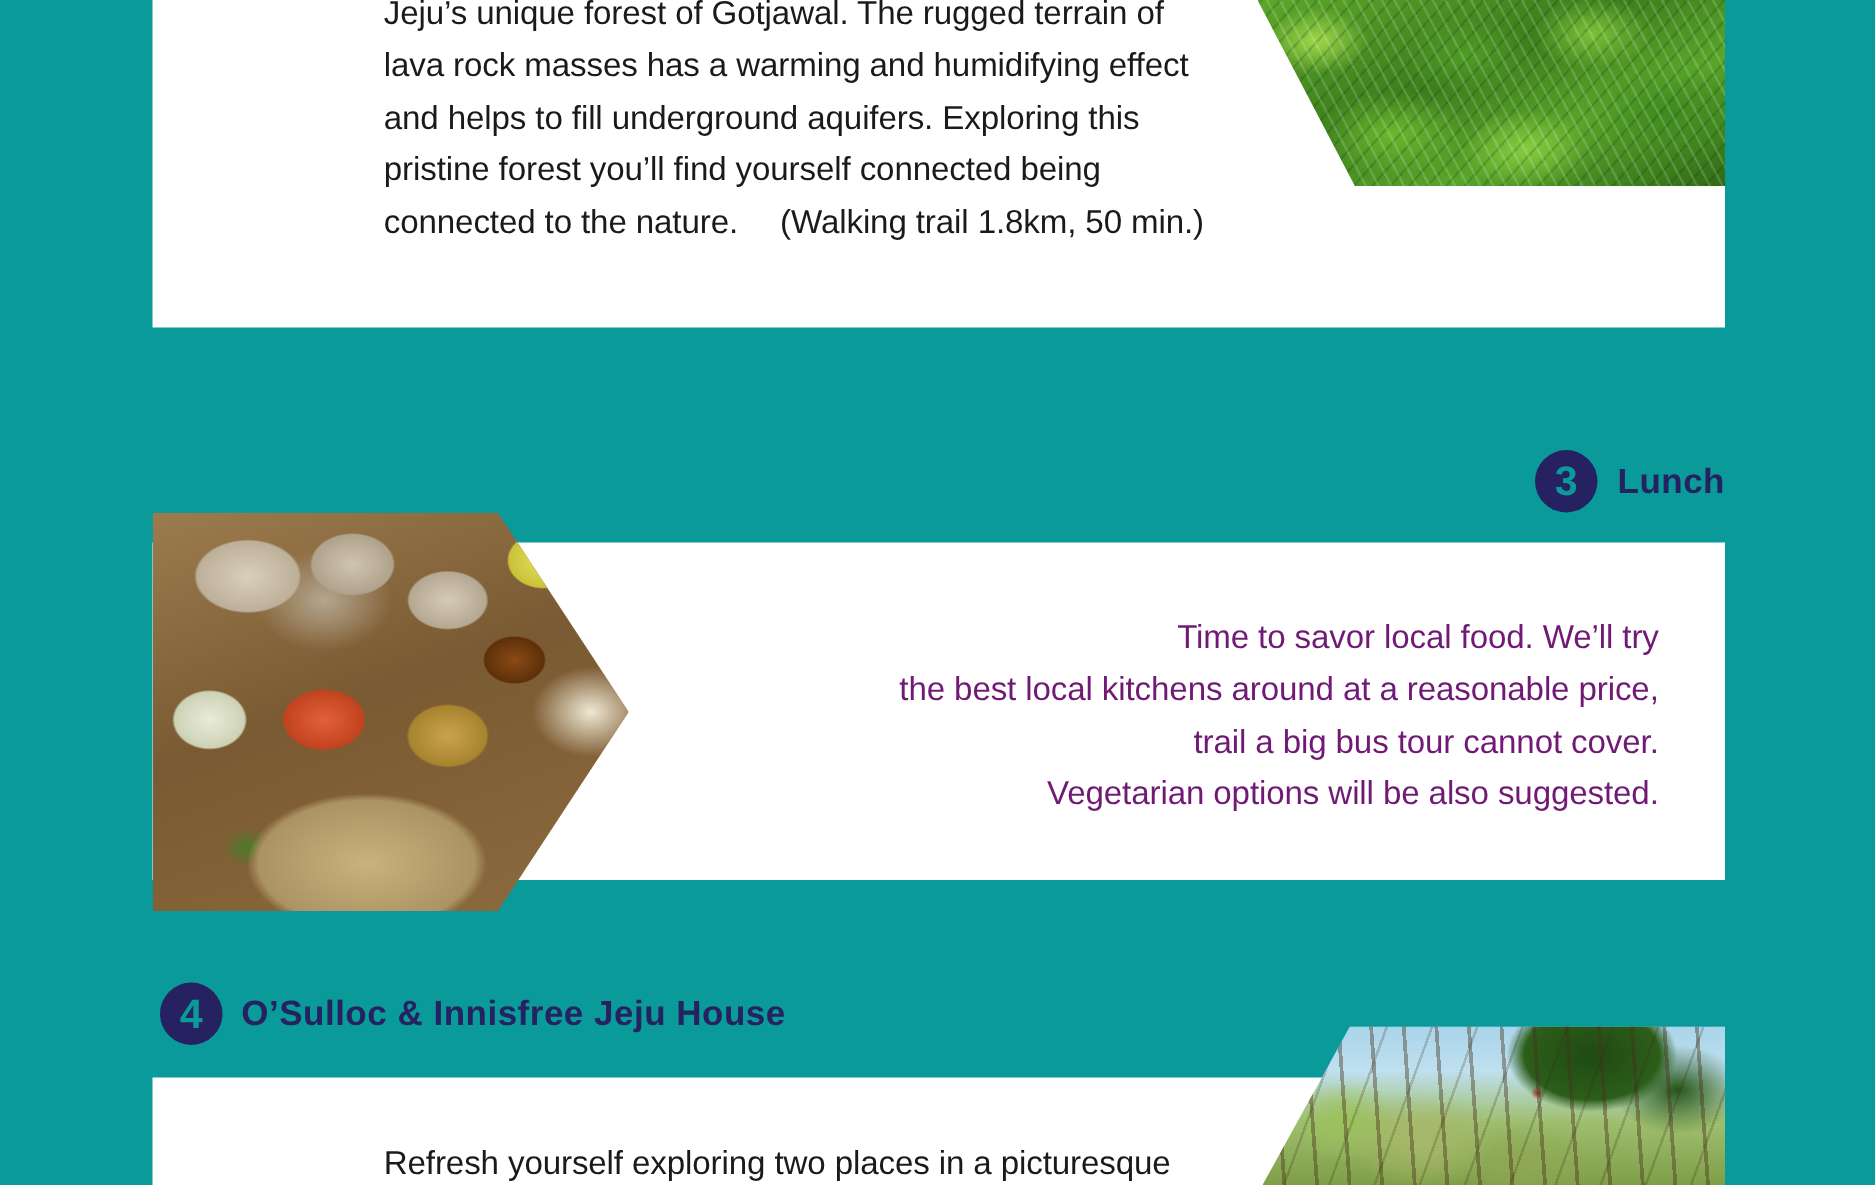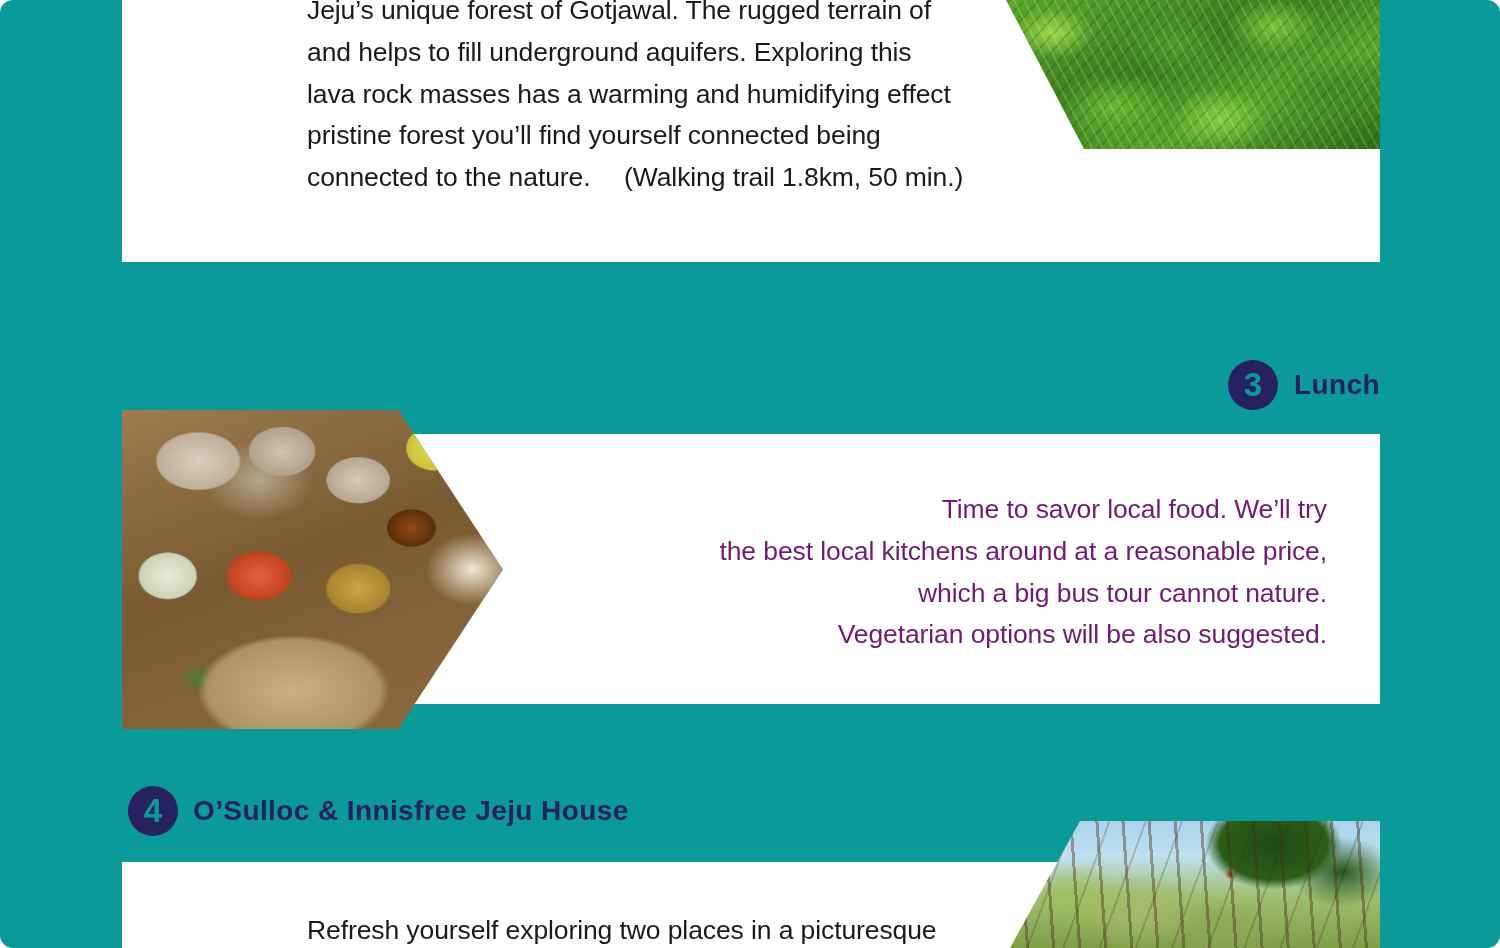--- a/index.html
+++ b/index.html
@@ -11,21 +11,20 @@
     height: 948px;
     overflow: hidden;
     font-family: "Liberation Sans", sans-serif;
   }
   .page {
     position: relative;
     width: 1500px;
     height: 948px;
     background: #0a9a9a;
     overflow: hidden;
-    border-radius: 13px;
   }
 
   
   .panel {
     position: absolute;
     background: #ffffff;
   }
 
   
   .panel-forest {
@@ -224,41 +223,41 @@
   }
 </style>
 </head>
 <body>
 
 <div class="page">
 
   <div class="panel panel-forest">
     <div class="forest-text">
       <p>Jeju’s unique forest of Gotjawal. The rugged terrain of</p>
+      <p>lava rock masses has a warming and humidifying effect</p>
       <p>and helps to fill underground aquifers. Exploring this</p>
-      <p>lava rock masses has a warming and humidifying effect</p>
       <p>pristine forest you’ll find yourself connected being</p>
       <p>connected to the nature.  (Walking trail 1.8km, 50 min.)</p>
     </div>
   </div>
 
   <div class="img-forest">
     <div class="photo photo-forest"></div>
   </div>
 
   <div class="head-lunch">
     <div class="badge">3</div>
     <div class="section-title">Lunch</div>
   </div>
 
   <div class="panel panel-lunch">
     <div class="lunch-text">
       <p>Time to savor local food. We’ll try</p>
       <p>the best local kitchens around at a reasonable price,</p>
-      <p>which a big bus tour cannot nature.</p>
+      <p>trail a big bus tour cannot cover.</p>
       <p>Vegetarian options will be also suggested.</p>
     </div>
   </div>
 
   <div class="img-food">
     <div class="photo photo-food"></div>
   </div>
 
   <div class="head-osulloc">
     <div class="badge">4</div>

